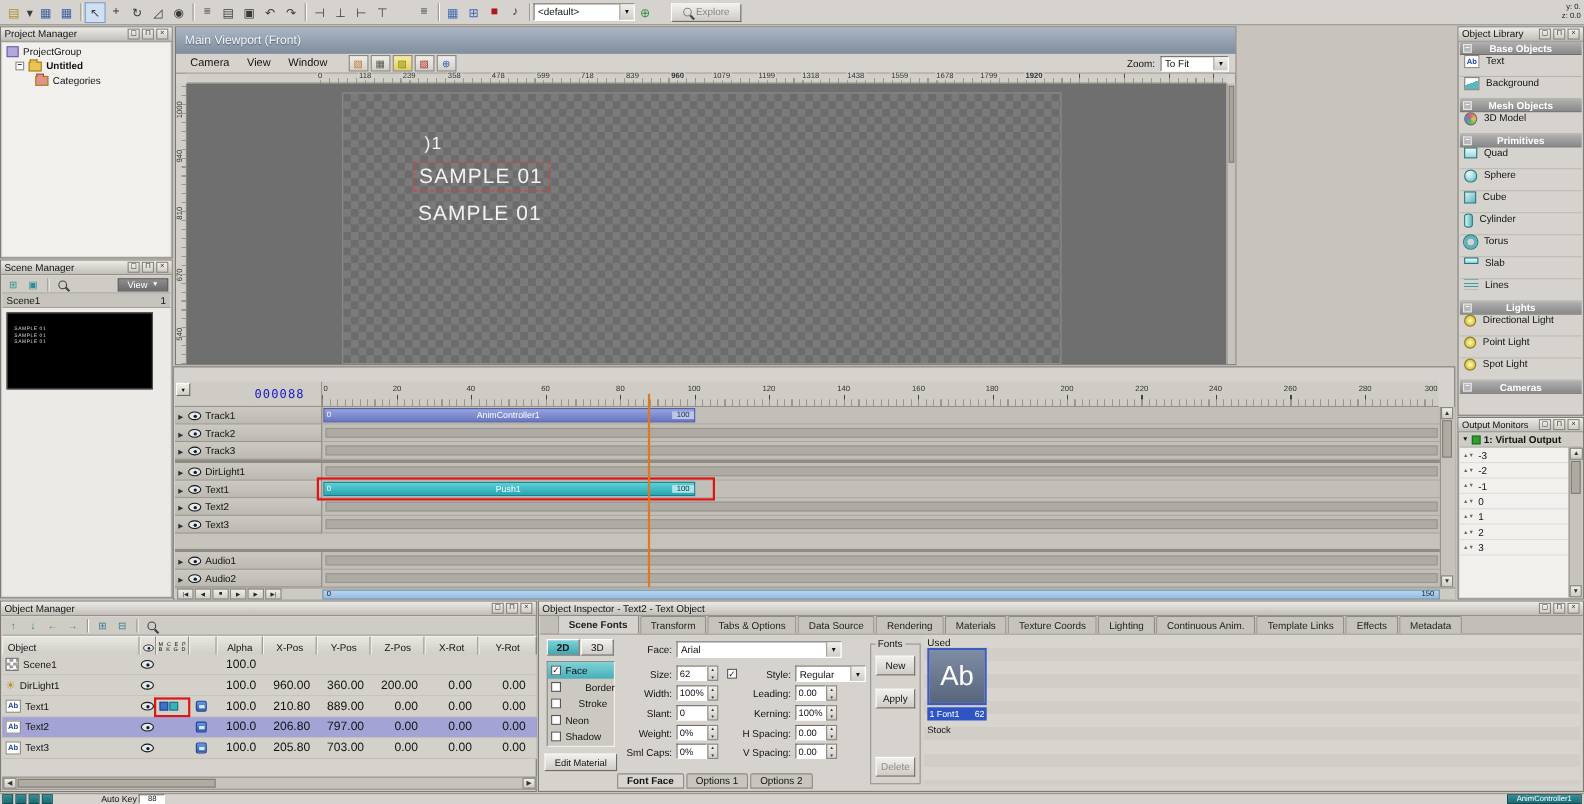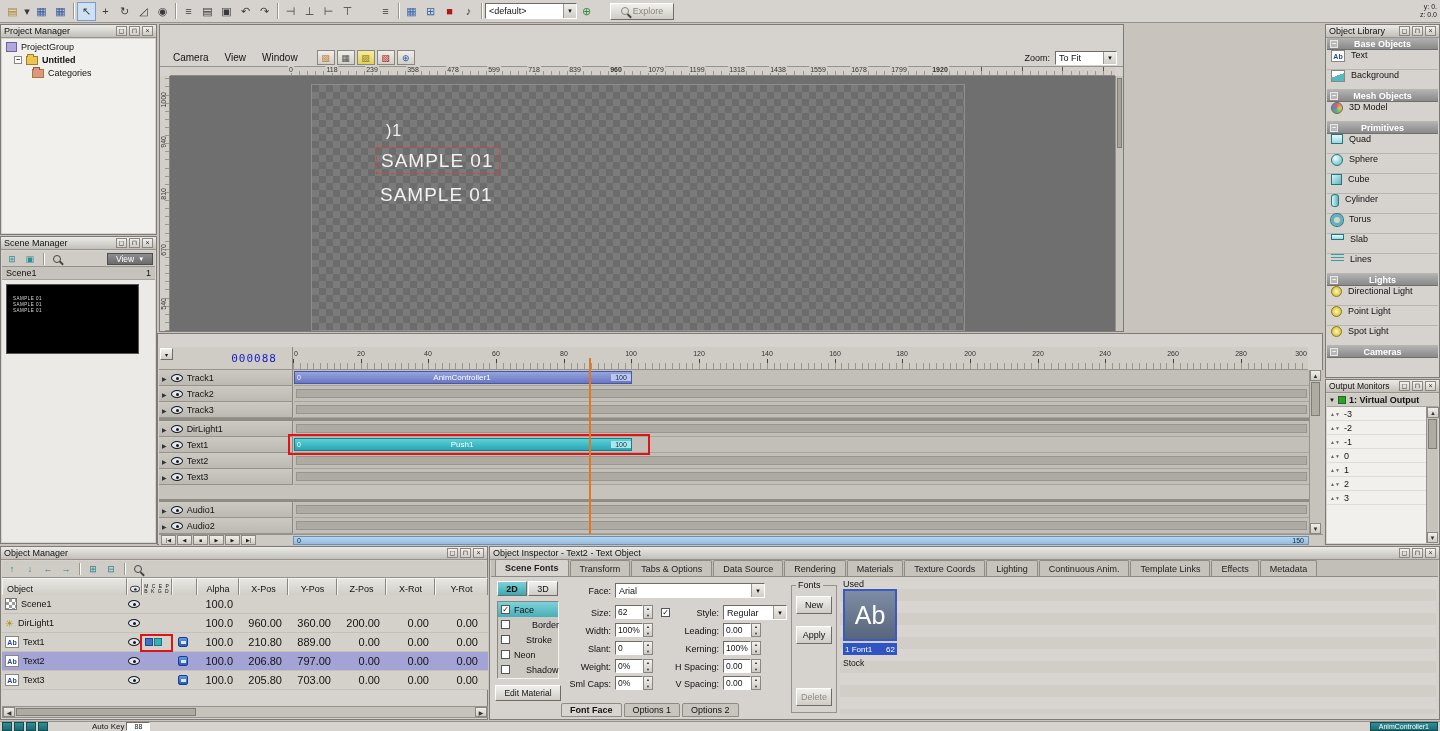--- a/index.html
+++ b/index.html
@@ -212,20 +212,23 @@
       </div>
       <div style="position:absolute;left:4px;top:17px;width:133px;height:70px;background:#000;border:1px solid #555;color:#ddd;font-size:4.5px;line-height:6px;padding:11px 0 0 6px;letter-spacing:.5px">
         <div>SAMPLE 01</div>
         <div>SAMPLE 01</div>
         <div>SAMPLE 01</div>
       </div>
     </div>
   </div>
 
   <div class="panel" style="left:159px;top:24px;width:965px;height:308px">
+    <div id="vp-title">
+      <span>Main Viewport (Front)</span>
+    </div>
     <div id="vp-toolbar">
       <span class="menu">Camera</span>
       <span class="menu">View</span>
       <span class="menu">Window</span>
       <span style="width:8px"></span>
       <span class="vpico" style="color:#c07828">▧</span>
       <span class="vpico" style="color:#555">▦</span>
       <span class="vpico" style="color:#8a7a10;background:linear-gradient(#f6eea0,#e0d060)">▨</span>
       <span class="vpico" style="color:#b02020">▧</span>
       <span class="vpico" style="color:#2858b0">⊕</span>
@@ -689,21 +692,21 @@
   </div>
 
   <div class="panel" style="left:489px;top:546px;width:951px;height:174px">
     <div class="phead">
       <span>Object Inspector - Text2 - Text Object</span>
       <span class="grow"></span>
       <span class="wbtn wbtn-float"></span>
       <span class="wbtn wbtn-pin"></span>
       <span class="wbtn wbtn-close"></span>
     </div>
-    <div class="abs" style="left:1px;right:1px;top:13px;height:17px;background:#c2bfb8;display:flex;align-items:flex-end;padding-left:4px;border-bottom:1px solid #8e8b85">
+    <div class="abs" style="left:1px;right:1px;top:13px;height:17px;background:#c2bfb8;display:flex;align-items:flex-end;padding-left:16px;border-bottom:1px solid #8e8b85">
       <span class="tab active">Scene Fonts</span>
       <span class="tab">Transform</span>
       <span class="tab">Tabs &amp; Options</span>
       <span class="tab">Data Source</span>
       <span class="tab">Rendering</span>
       <span class="tab">Materials</span>
       <span class="tab">Texture Coords</span>
       <span class="tab">Lighting</span>
       <span class="tab">Continuous Anim.</span>
       <span class="tab">Template Links</span>
@@ -727,21 +730,21 @@
             <span>Border</span>
           </div>
         <div style="height:15px;display:flex;align-items:center;gap:16px;padding:0 3px">
             <span class="cb"></span>
             <span>Stroke</span>
           </div>
         <div style="height:15px;display:flex;align-items:center;gap:4px;padding:0 3px">
             <span class="cb"></span>
             <span>Neon</span>
           </div>
-        <div style="height:15px;display:flex;align-items:center;gap:16px;padding:0 3px">
+        <div style="height:15px;display:flex;align-items:center;gap:4px;padding:0 3px">
             <span class="cb"></span>
             <span>Shadow</span>
           </div>
       </div>
       <span class="btn3d" style="position:absolute;left:4px;top:108px;width:66px;height:16px;font-size:8.5px">Edit Material</span>
 
       <span class="flab" style="left:70px;top:9px;width:50px">Face:</span>
       <span class="combo" style="position:absolute;left:124px;top:6px;width:150px;height:15px">
         <span class="cval">Arial</span>
           <span class="carr"></span>

